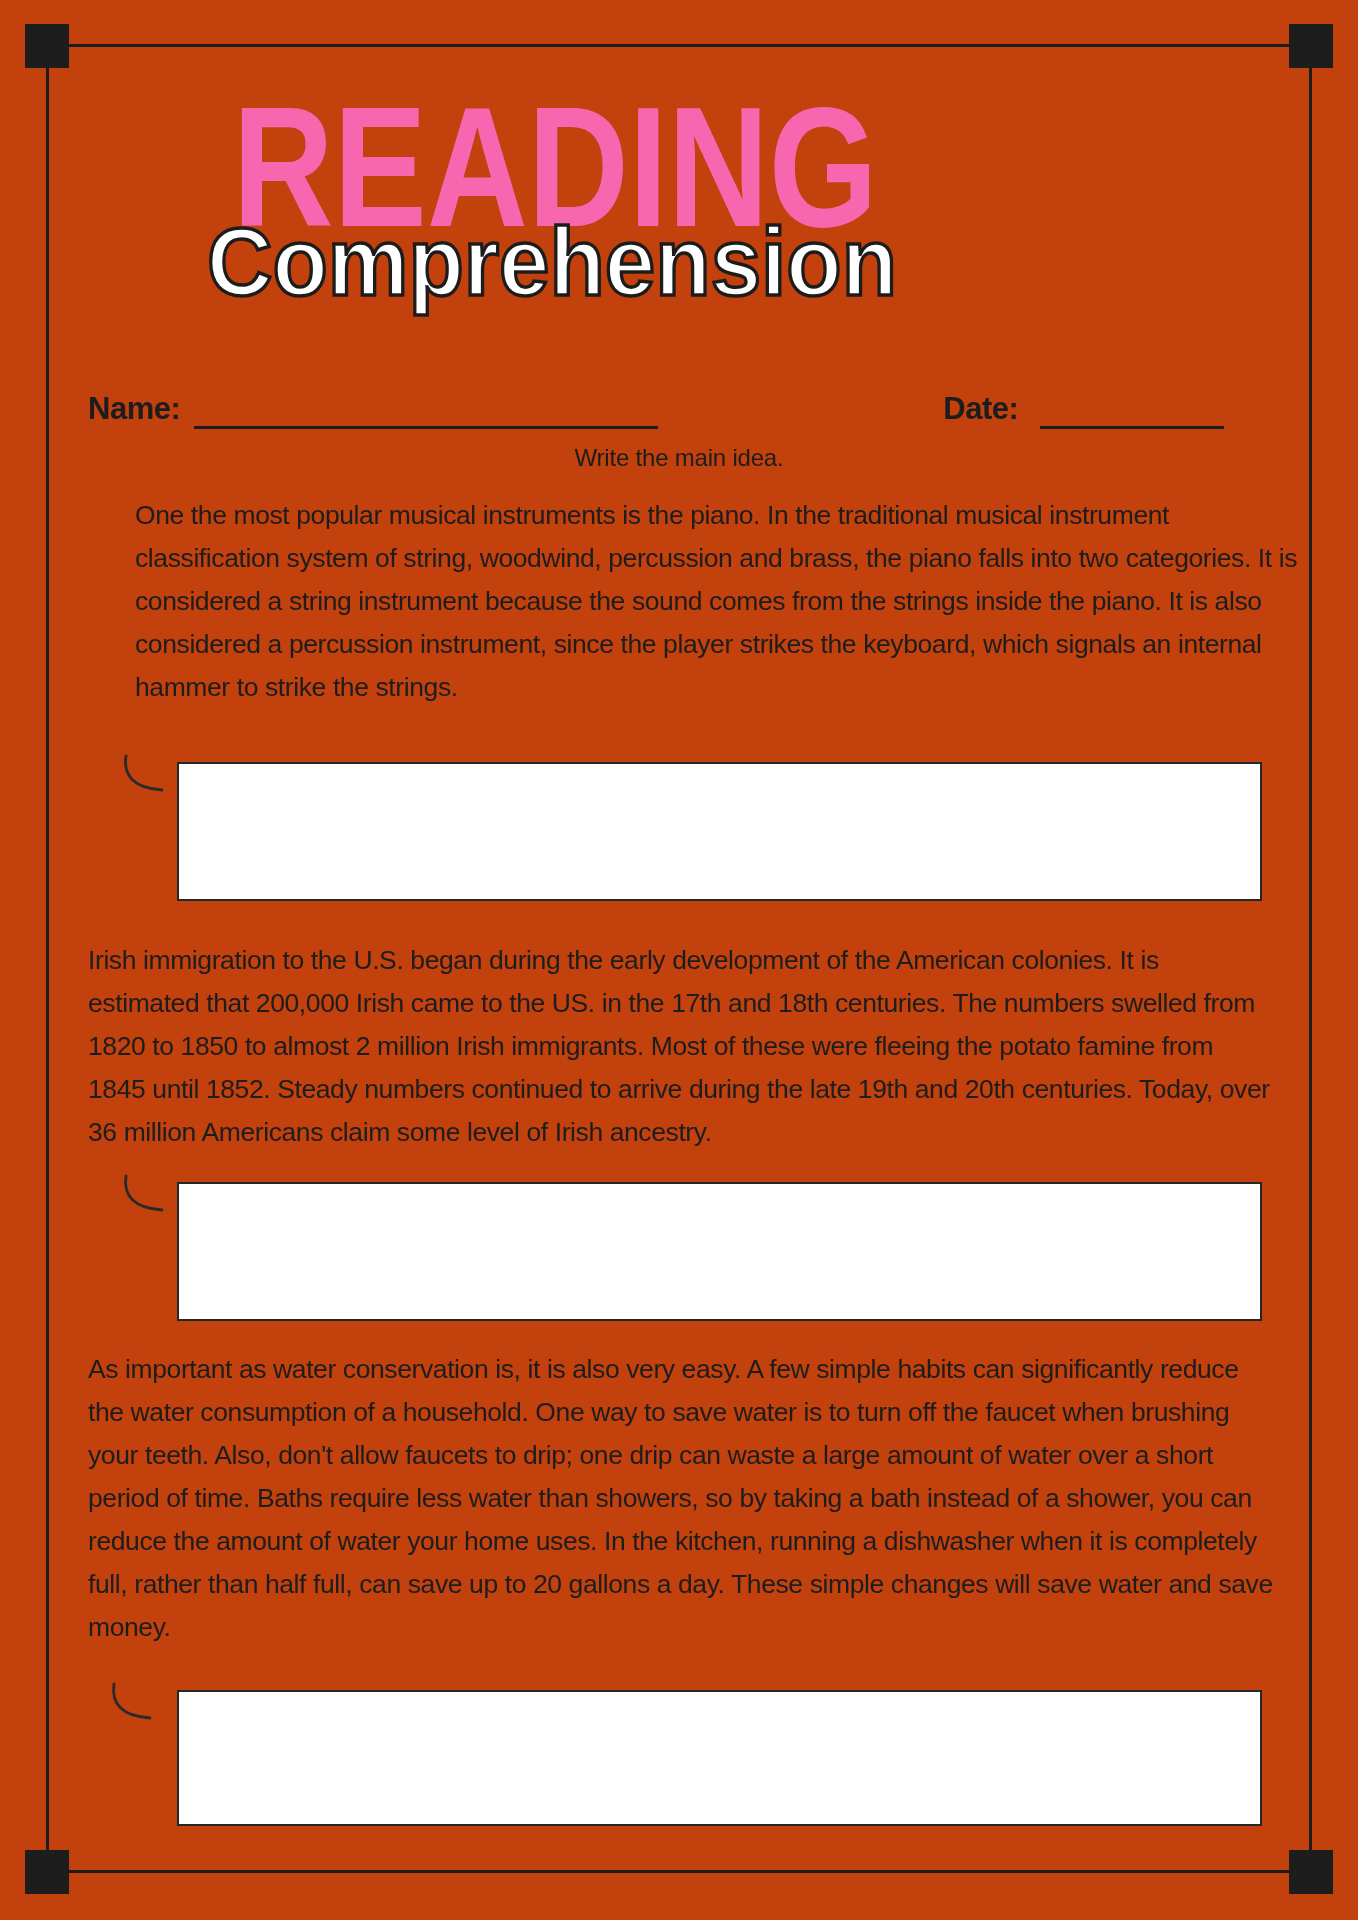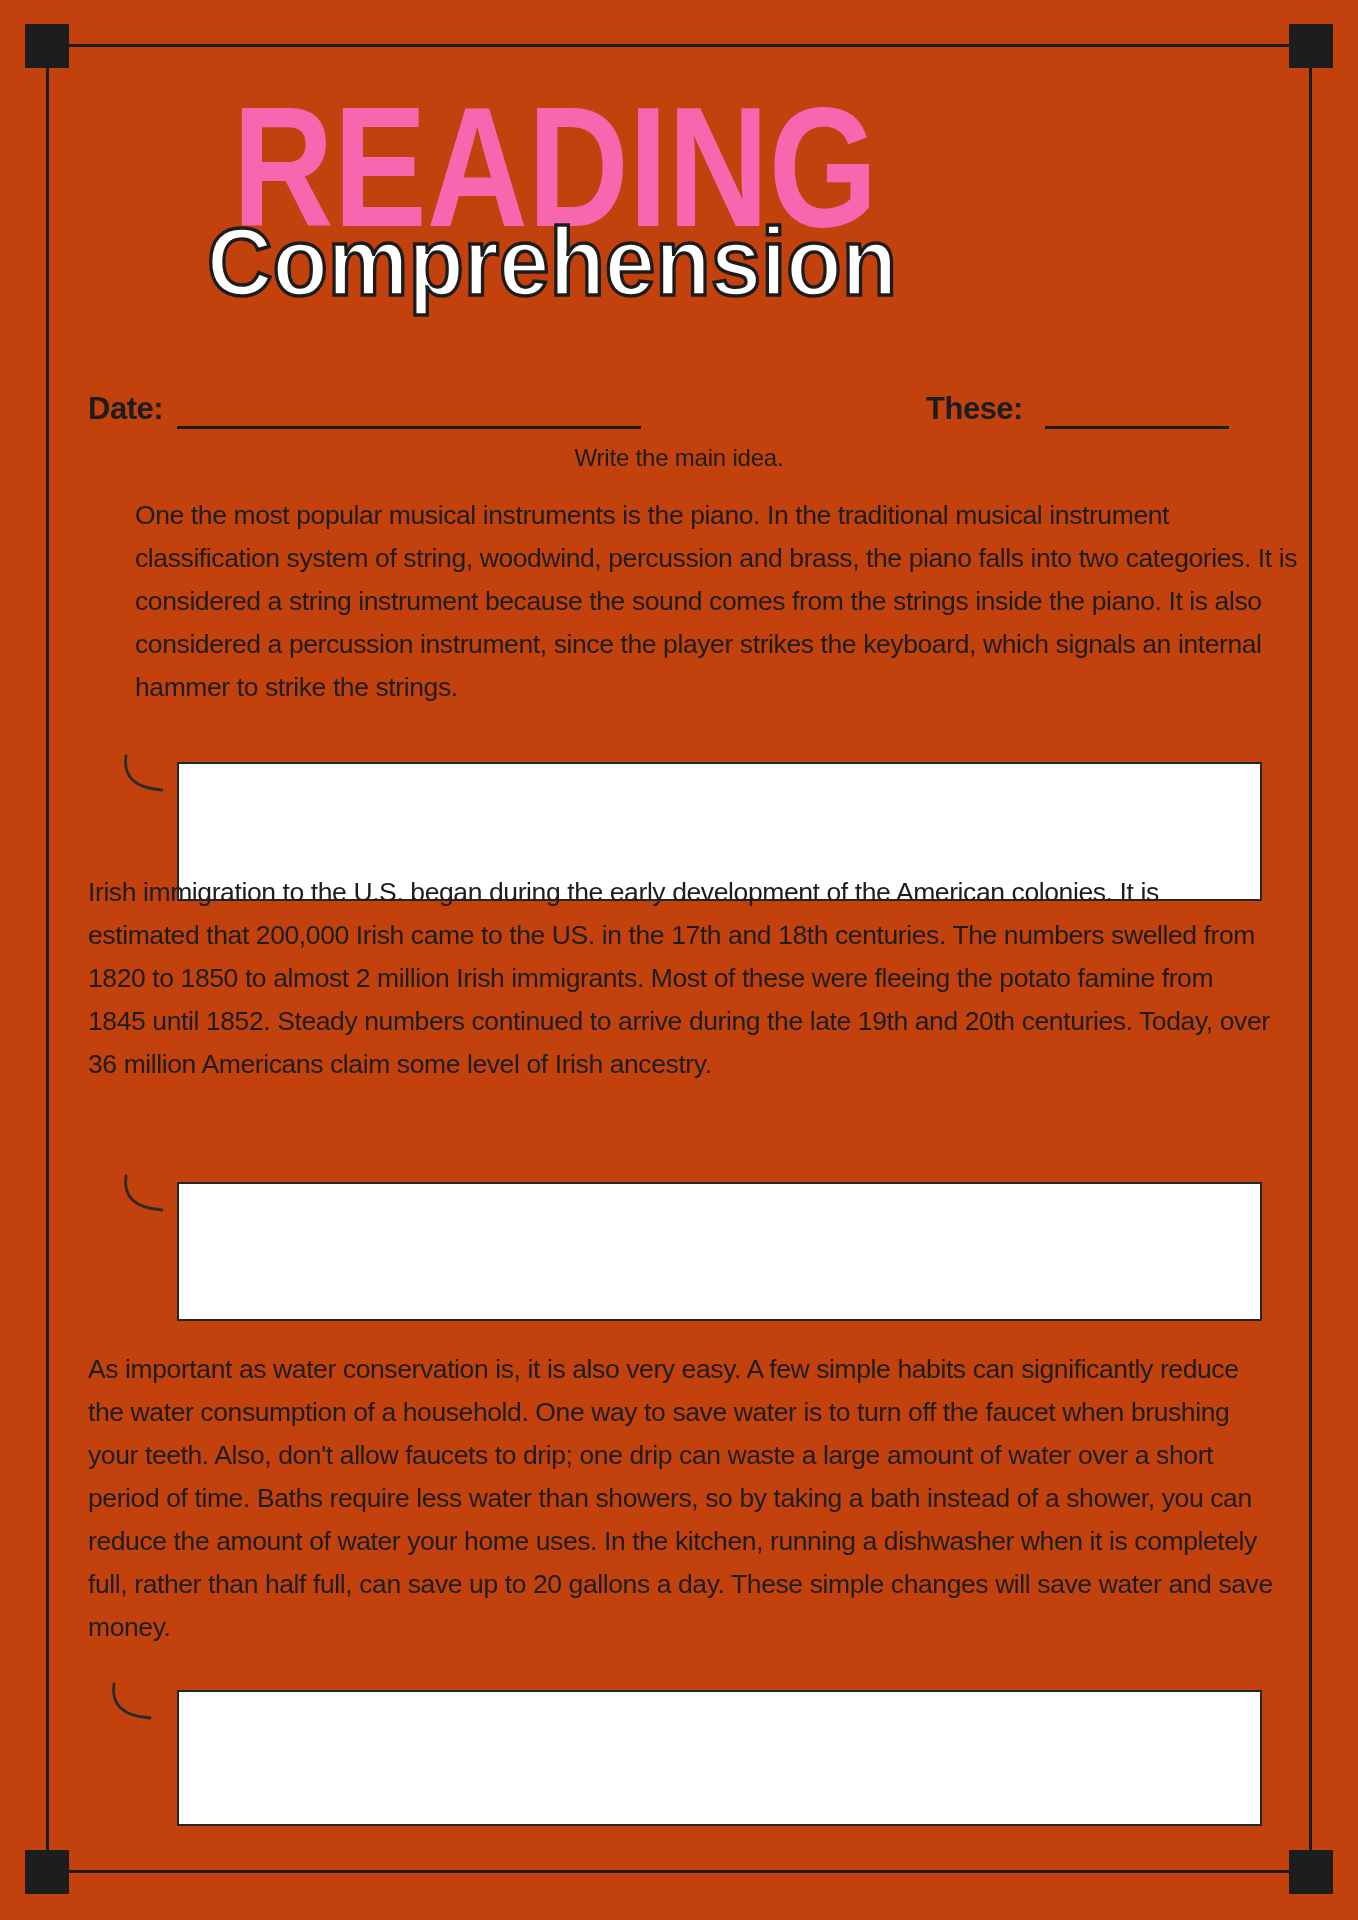--- a/index.html
+++ b/index.html
@@ -47,21 +47,21 @@
     text-align:center;font-size:24px;letter-spacing:-0.2px;
   }
 
   
   .passage{
     position:absolute;left:88px;width:1185px;
     font-size:26.5px;line-height:43px;letter-spacing:-0.4px;
     color:var(--ink,#1d1d1d);
   }
   .p1{top:494px;margin-left:47px;}
-  .p2{top:871px;}
+  .p2{top:939px;}
   .p3{top:1348px;}
 
   
   .answer{
     position:absolute;left:177px;width:1085px;
     border:2.5px solid #262626;background:#ffffff;
     resize:none;box-sizing:border-box;
     font:26px "Liberation Sans",sans-serif;color:#1d1d1d;
     padding:10px 14px;outline:none;
   }
@@ -86,23 +86,23 @@
   <div class="corner c-br"></div>
 
   <svg class="title-reading" width="700" height="190" viewBox="0 0 700 190">
     <text x="350" y="160" text-anchor="middle" font-family="Liberation Sans, sans-serif" font-size="170" font-weight="bold" textLength="645" lengthAdjust="spacingAndGlyphs" fill="var(--accent-pink, #f767b0)">READING</text>
   </svg>
   <svg class="title-comprehension" width="760" height="180" viewBox="0 0 760 180">
     <text x="380" y="110" text-anchor="middle" font-family="Liberation Sans, sans-serif" font-size="96" font-weight="bold" textLength="690" lengthAdjust="spacingAndGlyphs" fill="#ffffff" stroke="#1c1c1c" stroke-width="3.5">Comprehension</text>
   </svg>
 
   <div class="name-row">
-    <span class="field-label">Date:</span>
+    <span class="field-label">Name:</span>
     <input class="fill-line name-line" type="text" value="" style="">
-    <span class="field-label date-label">These:</span>
+    <span class="field-label date-label">Date:</span>
     <input class="fill-line date-line" type="text" value="" style="">
   </div>
 
   <div class="instruction">Write the main idea.</div>
 
   <div class="passage p1">One the most popular musical instruments is the piano. In the traditional musical instrument classification system of string, woodwind, percussion and brass, the piano falls into two categories. It is considered a string instrument because the sound comes from the strings inside the piano. It is also considered a percussion instrument, since the player strikes the keyboard, which signals an internal hammer to strike the strings.</div>
   <svg class="bracket bk1" width="48" height="40" viewBox="0 0 48 40">
     <path d="M8 2 C 5 22 16 34 44 36" fill="none" stroke="#2a2a2a" stroke-width="2.8" stroke-linecap="round"></path>
   </svg>
   <textarea class="answer box1" style=""></textarea>

